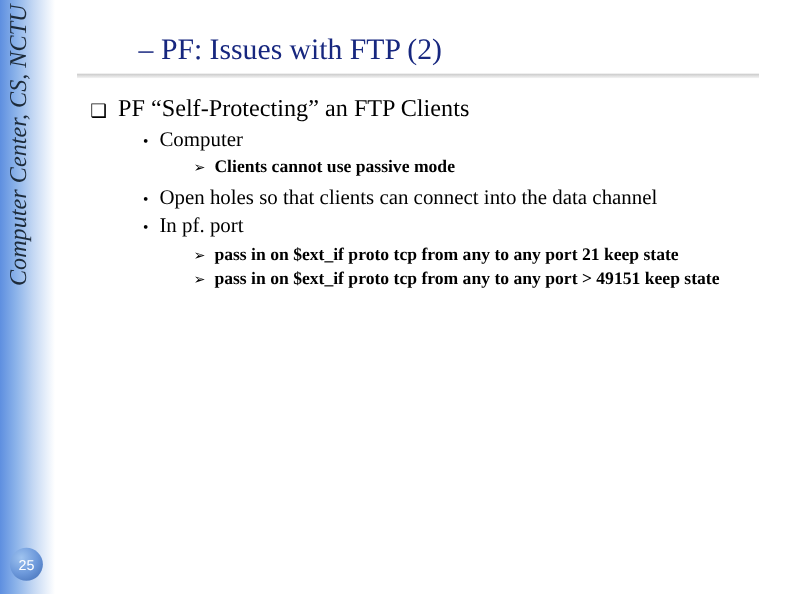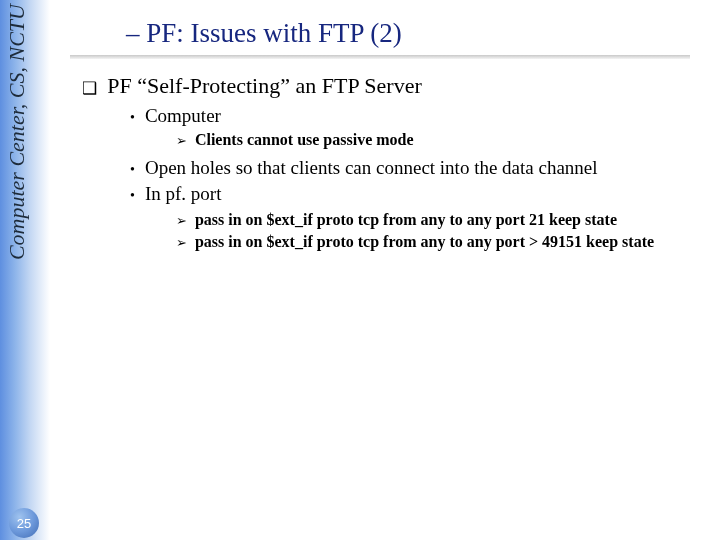--- a/index.html
+++ b/index.html
@@ -27,21 +27,21 @@
     font-family: "Times New Roman", serif;
     font-style: italic;
     font-size: 22px;
     color: #1d2b3a;
     letter-spacing: 0px;
     white-space: nowrap;
   }
   .page-num-circle {
     position: absolute;
     left: 9px;
-    bottom: 2px;
+    bottom: 12px;
     width: 30px;
     height: 30px;
     border-radius: 50%;
     background: radial-gradient(circle at 35% 30%, #9fc3ef 0%, #6d99db 50%, #3f6bb3 100%);
     display: flex;
     align-items: center;
     justify-content: center;
   }
   .page-num {
     color: #ffffff;
@@ -57,21 +57,21 @@
   .heading-ftp {
     font-family: "Times New Roman", serif;
     font-size: 28px;
     color: #1b2b87;
   }
   .heading-sub {
     font-family: "Times New Roman", serif;
     font-size: 27px;
     color: #17277f;
     margin-left: 54px;
-    margin-top: 8px;
+    margin-top: 20px;
   }
   .divider {
     margin-top: 6px;
     height: 4px;
     background: linear-gradient(to bottom, #c9c9c9 0%, #f4f4f4 100%);
     width: 620px;
     margin-left: -2px;
   }
   .bullets {
     margin-top: 14px;
@@ -129,21 +129,21 @@
   </div>
 </div>
 
 <div class="content">
   <div class="heading-sub">– PF: Issues with FTP (2)</div>
   <div class="divider"></div>
 
   <div class="bullets">
     <div class="lvl1">
       <span class="marker">❑</span>
-      <span>PF “Self-Protecting” an FTP Server</span>
+      <span>PF “Self-Protecting” an FTP Clients</span>
     </div>
 
     <div class="lvl2">
       <span class="marker">•</span>
       <span>Computer</span>
     </div>
 
     <div class="lvl3">
       <span class="marker">➢</span>
       <span>Clients cannot use passive mode</span>

